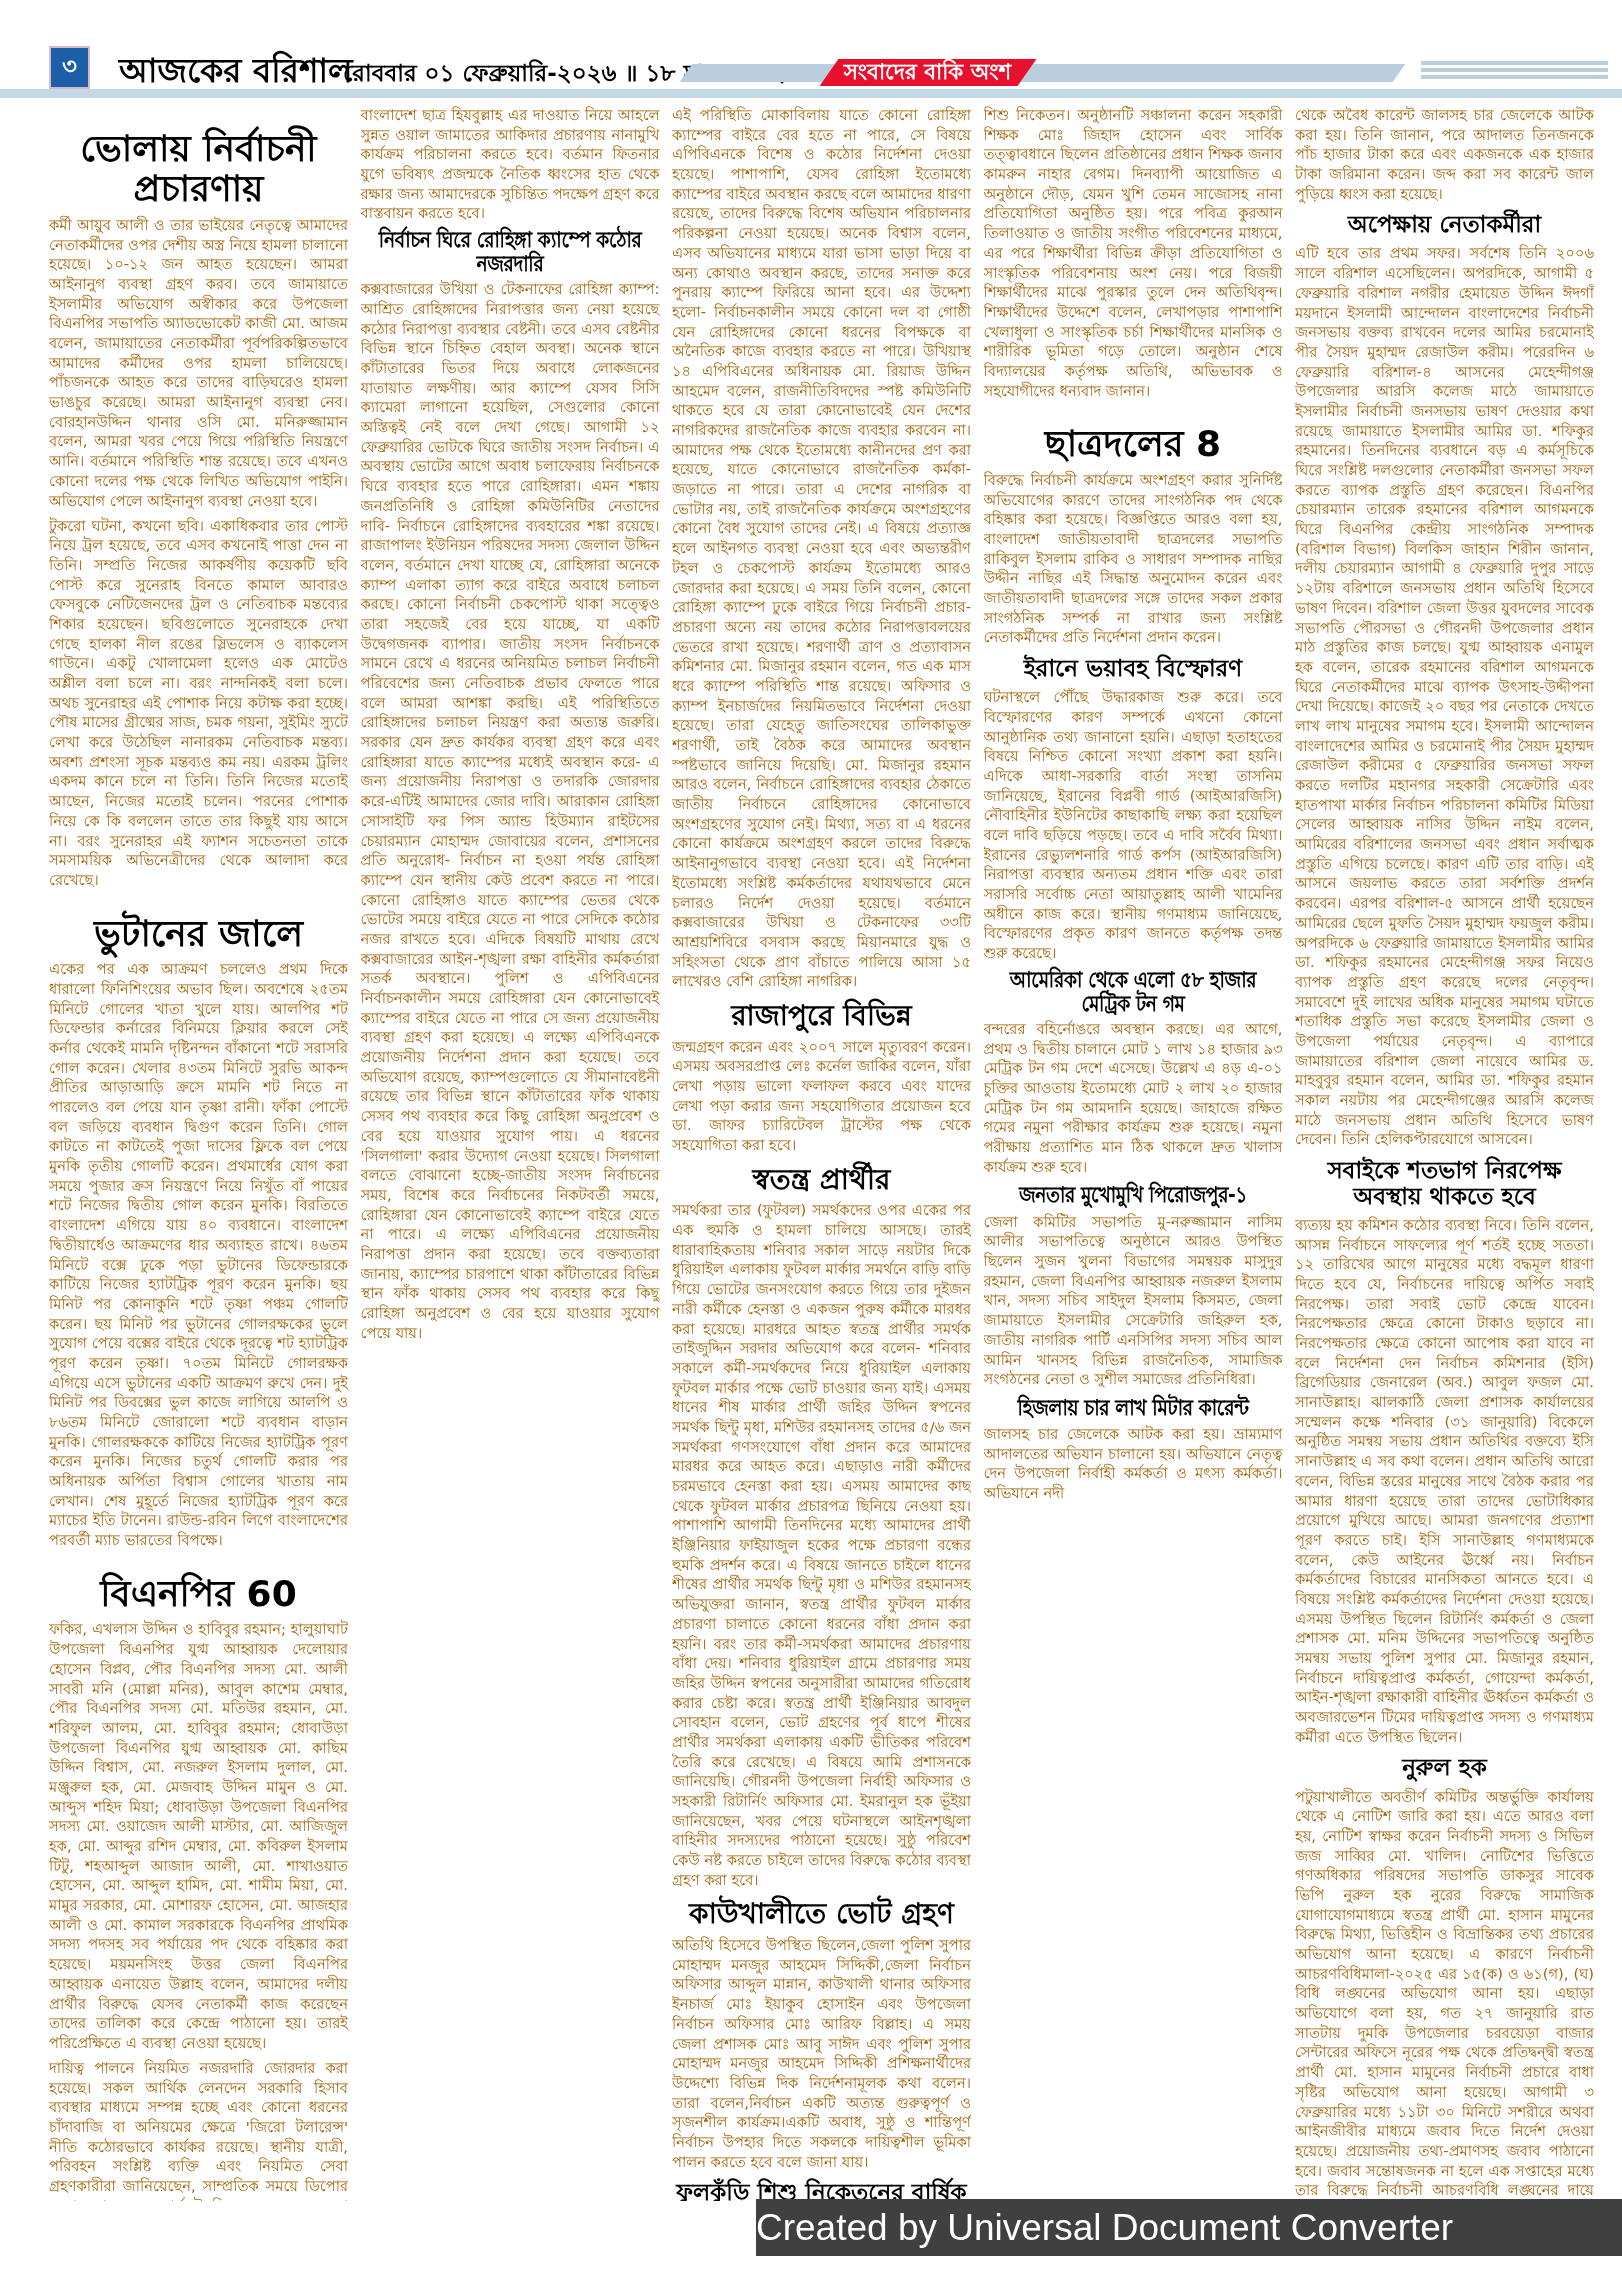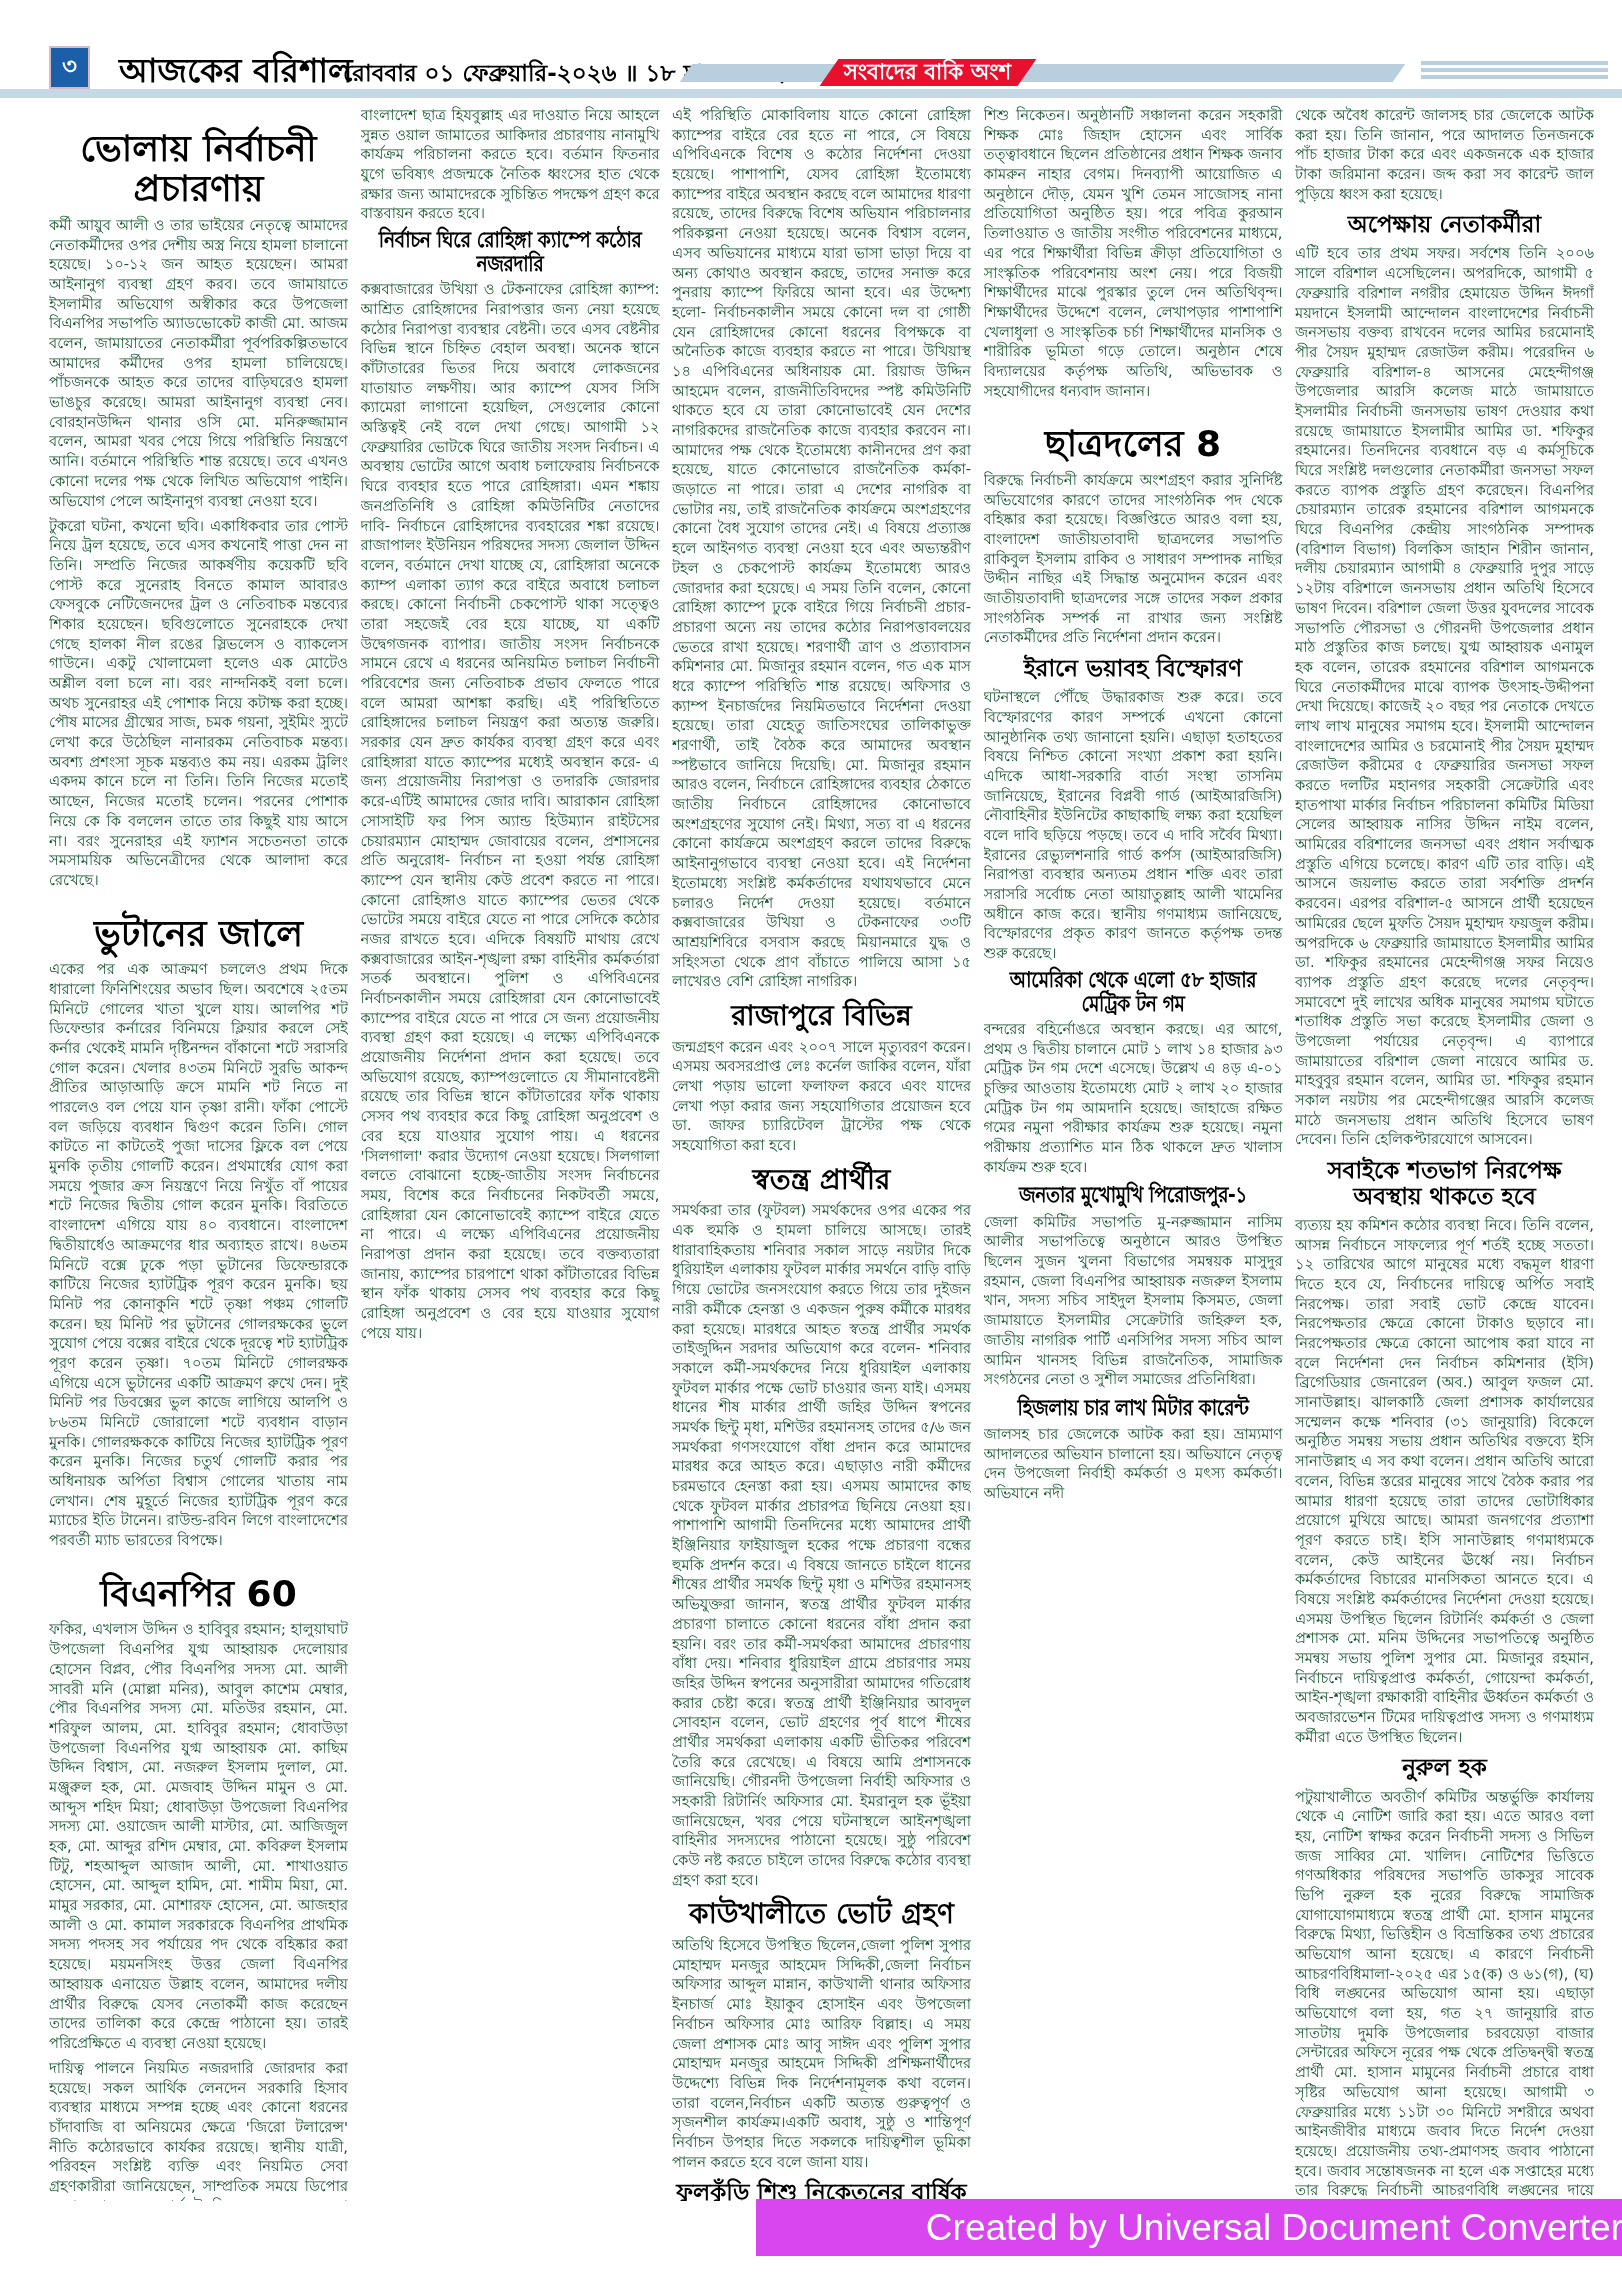--- a/index.html
+++ b/index.html
@@ -39,34 +39,34 @@
   .header-rule{
     position:absolute;top:89px;left:0px;width:1623px;height:9px;background:#c5d8e6;
   }
   
   .columns{
     position:absolute;top:105px;left:49px;width:1547px;height:2096px;
     display:flex;gap:12.5px;overflow:hidden;
   }
   .col{width:299px;height:2096px;overflow:hidden;flex:0 0 auto;}
   .body-text{
-    font-size:14.7px;line-height:1.34;text-align:justify;color:#14532d;
+    font-size:14.7px;line-height:1.34;text-align:justify;color:#a16207;
     margin:0 0 5.3px 0;word-break:normal;
   }
   .headline{
     text-align:center;font-weight:bold;color:#000;margin:9px 0 5.3px 0;line-height:1.12;
   }
   .h-xl{font-size:36px;margin-top:24px;}
   .h-lg{font-size:28px;}
   .h-md{font-size:23px;}
   .h-sm{font-size:18.7px;letter-spacing:-0.4px;transform:scaleY(1.15);transform-origin:center;}
   
   .watermark{
-    position:absolute;left:756px;top:2199px;width:867px;height:57px;background:#d946ef;
-    display:flex;align-items:center;justify-content:flex-end;
+    position:absolute;left:756px;top:2199px;width:867px;height:57px;background:#404040;
+    display:flex;align-items:center;justify-content:flex-start;
   }
   .watermark span{color:#ffffff;font-size:37px;font-family:"Liberation Sans",sans-serif;white-space:nowrap;}
 </style>
 </head>
 <body>
 
 <div class="header">
   <div class="pageno-box">
     <span>৩</span>
   </div>

